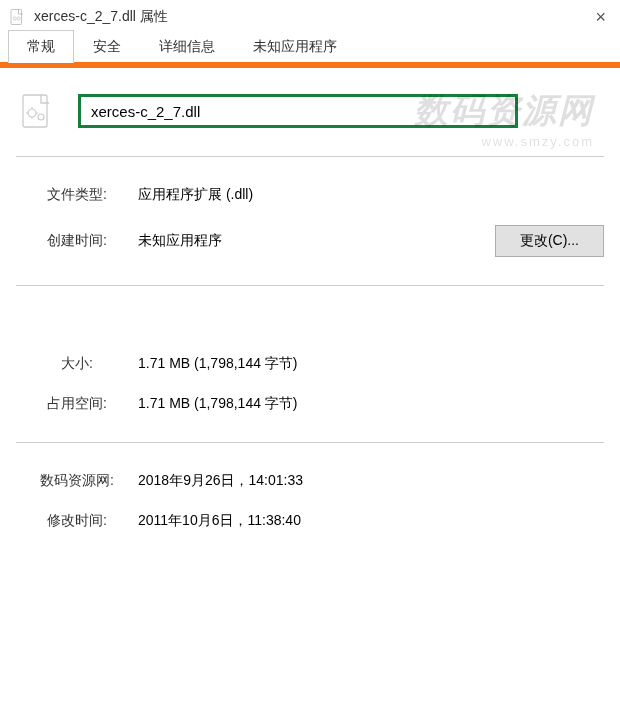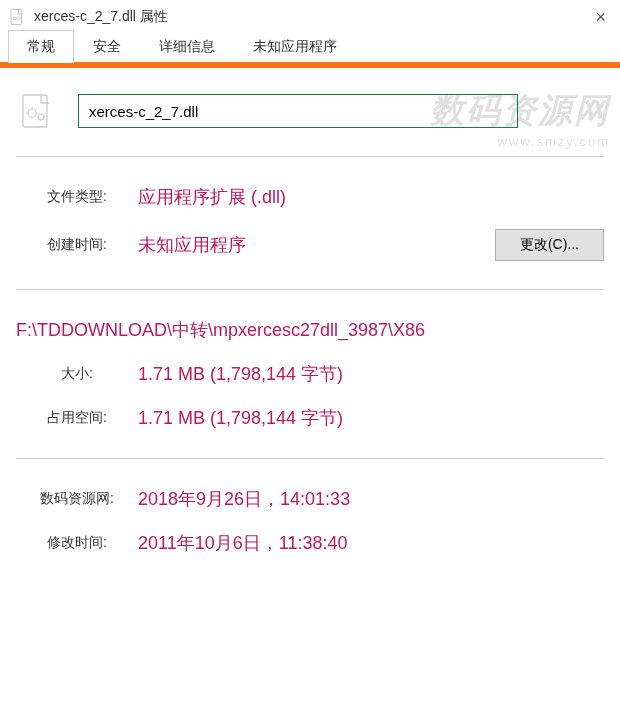--- a/index.html
+++ b/index.html
@@ -72,21 +72,21 @@
       width: 42px;
       height: 42px;
       display: flex;
       align-items: center;
       justify-content: center;
       opacity: 0.5;
     }
     .filename-input {
       flex: 1;
       height: 34px;
-      border: 1px solid #15803d;
+      border: 3px solid #15803d;
       padding: 0 10px;
       font-size: 15px;
       font-family: inherit;
       max-width: 440px;
     }
     .divider {
       border: none;
       border-top: 1px solid #ccc;
       margin: 0 2px;
     }
@@ -100,39 +100,39 @@
       min-height: 40px;
     }
     .prop-label {
       width: 122px;
       color: #333;
       font-size: 14px;
       flex-shrink: 0;
       text-align: center;
     }
     .prop-value {
-      color: #be185d;
-      font-size: 18px;
+      color: #000000;
+      font-size: 14px;
       white-space: nowrap;
       flex: 1;
     }
     .change-btn {
       background: #e1e1e1;
       border: 1px solid #adadad;
       padding: 6px 24px;
       font-size: 14px;
       font-family: inherit;
       margin-left: auto;
       flex-shrink: 0;
       cursor: default;
     }
     .watermark {
       position: absolute;
       top: 88px;
-      right: 10px;
+      right: 26px;
       opacity: 0.12;
       pointer-events: none;
       text-align: right;
     }
     .watermark .wm-main {
       font-size: 34px;
       font-weight: bold;
       letter-spacing: 2px;
       font-style: italic;
     }
@@ -198,21 +198,20 @@
       <span class="prop-label">创建时间:</span>
       <span class="prop-value">未知应用程序</span>
       <button class="change-btn">更改(C)...</button>
     </div>
   </div>
 
   <hr class="divider">
 
   <div class="section">
     <div class="prop-row">
-      <span class="prop-value">F:\TDDOWNLOAD\中转\mpxercesc27dll_3987\X86</span>
     </div>
     <div class="prop-row">
       <span class="prop-label">大小:</span>
       <span class="prop-value">1.71 MB (1,798,144 字节)</span>
     </div>
     <div class="prop-row">
       <span class="prop-label">占用空间:</span>
       <span class="prop-value">1.71 MB (1,798,144 字节)</span>
     </div>
   </div>

